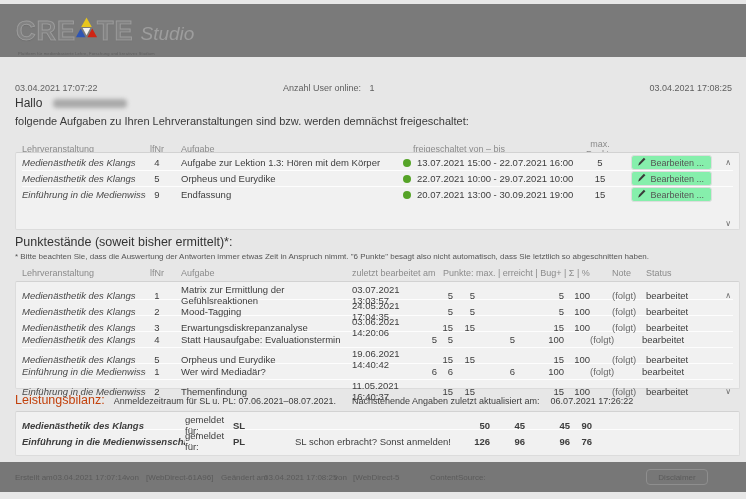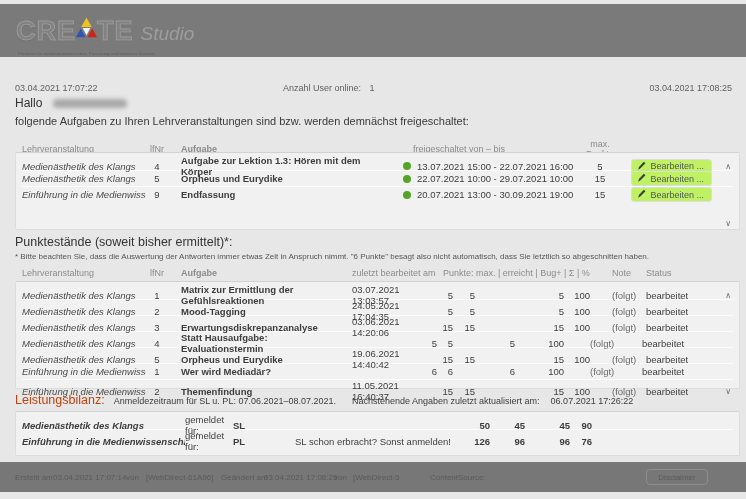--- a/index.html
+++ b/index.html
@@ -41,25 +41,25 @@
   .t1{grid-template-columns:124px 22px 220px 192px 40px 92px 1fr;}
   .t2{grid-template-columns:124px 22px 184px 85px 16px 22px 40px 49px 26px 22px 30px 4px 70px 1fr;}
   .t3{grid-template-columns:163px 48px 62px 170px 25px 35px 45px 22px 1fr;}
   .trow{font-size:9.5px;color:#3d3d3d;}
   .row1{height:15px;border-bottom:1px solid rgba(255,255,255,.85);}
   .row2{height:15px;border-bottom:1px solid rgba(255,255,255,.85);}
   .norule{border-bottom:none;}
   .course{font-style:italic;color:#4a4a4a;overflow:hidden;white-space:nowrap;}
   .center{text-align:center;}
   .right{text-align:right;}
-  .padL{padding-left:13px;font-weight:bold;}
+  .padL{padding-left:13px;}
   .win{display:flex;align-items:center;padding-left:15px;}
   .dot{width:8px;height:8px;border-radius:50%;background:#55a327;margin-right:6px;flex:0 0 auto;}
   .edit-btn{display:inline-flex;align-items:center;gap:4px;justify-self:end;
-            border:1px solid #ddd;background:#bef264;border-radius:3px;padding:1px 7px 1px 5px;
+            border:1px solid #ddd;background:#86efac;border-radius:3px;padding:1px 7px 1px 5px;
             font-size:9px;color:#555;font-family:inherit;cursor:pointer;}
   .caret{font-size:8px;color:#6e6e6e;text-align:right;padding-right:2px;cursor:pointer;}
   .dn-caret{position:absolute;right:8px;bottom:1px;font-size:8px;color:#6e6e6e;cursor:pointer;}
   .note-col{color:#6a6a6a;}
 
   .t1-head{position:absolute;left:22px;width:711px;top:139px;}
   .panel1{top:152px;height:78px;}
   .t2-head{position:absolute;left:22px;width:711px;top:268px;}
   .panel2{top:281px;height:108px;}
   .pts-head{grid-column:5/10;padding-left:6px;white-space:nowrap;}

